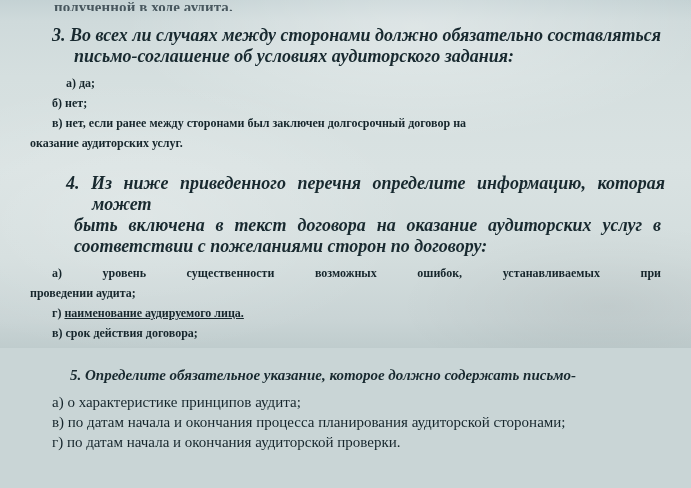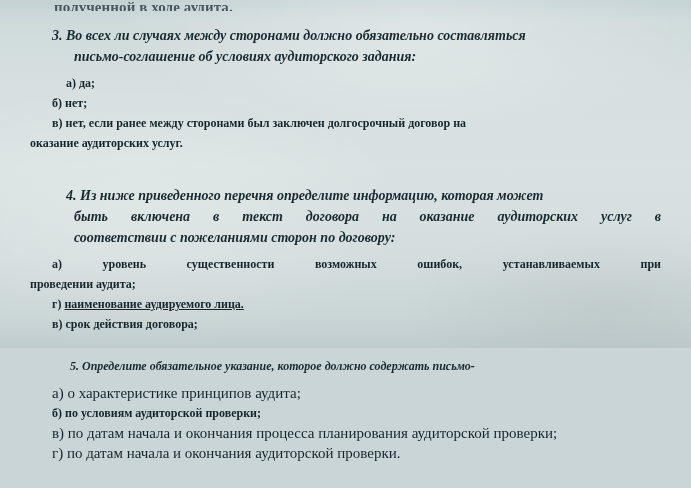--- a/index.html
+++ b/index.html
@@ -49,21 +49,21 @@
     padding-left: 24px;
     letter-spacing: 0.1px;
     opacity: 0.85;
   }
   .q-block {
     margin-top: 14px;
   }
   .q-head {
     font-style: italic;
     font-weight: bold;
-    font-size: 14px;
+    font-size: 18px;
     line-height: 21px;
     text-align: justify;
     color: #18292f;
   }
   .indent-2 { padding-left: 44px; font-style: italic; }
   .hang {
     padding-left: 44px;
     text-indent: -22px;
   }
   .hang2 {
@@ -94,21 +94,21 @@
   .thin {
     font-weight: normal;
     font-size: 15px;
   }
   .small-gap { height: 6px; }
   .q4-list .opt { line-height: 20px; }
   .justify-spread {
     text-align: justify;
     text-align-last: justify;
   }
-  .q5 .q-head { font-size: 12px; }
+  .q5 .q-head { font-size: 15px; }
 </style>
 </head>
 <body>
 
 <div id="page">
   <div id="content">
 
     <div class="cut-line">полученной в ходе аудита.</div>
 
     <div class="q-block">
@@ -126,21 +126,21 @@
         <span>б)</span>
         <span>нет;</span>
       </div>
       <div class="opt opt-indent">
         <span>в)</span>
         <span>нет, если ранее между сторонами был заключен долгосрочный договор на</span>
       </div>
       <div class="opt">оказание аудиторских услуг.</div>
     </div>
 
-    <div class="q-block" style="margin-top:32px;">
+    <div class="q-block" style="margin-top:20px;">
       <div class="q-head hang2">
         <span>4.</span>
         <span>Из ниже приведенного перечня определите информацию, которая может</span>
       </div>
       <div class="q-head indent-2 justify-spread" style="padding-right:4px;">быть включена в текст договора на оказание аудиторских услуг в</div>
       <div class="q-head indent-2">соответствии с пожеланиями сторон по договору:</div>
       <div class="small-gap"></div>
       <div class="q4-list">
         <div class="opt opt-justify justify-spread">
           <span>а)</span>
@@ -161,27 +161,23 @@
     <div class="q-block q5" style="margin-top:22px;">
       <div class="q-head hang2" style="padding-left:66px;text-indent:-26px;">
         <span>5.</span>
         <span>Определите обязательное указание, которое должно содержать письмо-</span>
       </div>
       <div class="small-gap"></div>
       <div class="opt opt-indent thin">
         <span>а)</span>
         <span>о характеристике принципов аудита;</span>
       </div>
-      <div class="opt opt-indent">
-        <span>б)</span>
-        <span>по условиям аудиторской проверки;</span>
-      </div>
       <div class="opt opt-indent thin">
         <span>в)</span>
-        <span>по датам начала и окончания процесса планирования аудиторской проверки;</span>
+        <span>по датам начала и окончания процесса планирования аудиторской сторонами;</span>
       </div>
       <div class="opt opt-indent thin">
         <span>г)</span>
         <span>по датам начала и окончания аудиторской проверки.</span>
       </div>
     </div>
 
   </div>
 </div>
 

